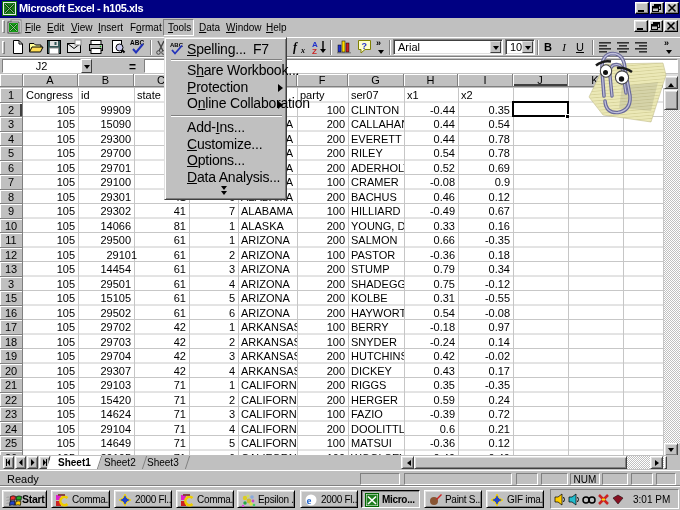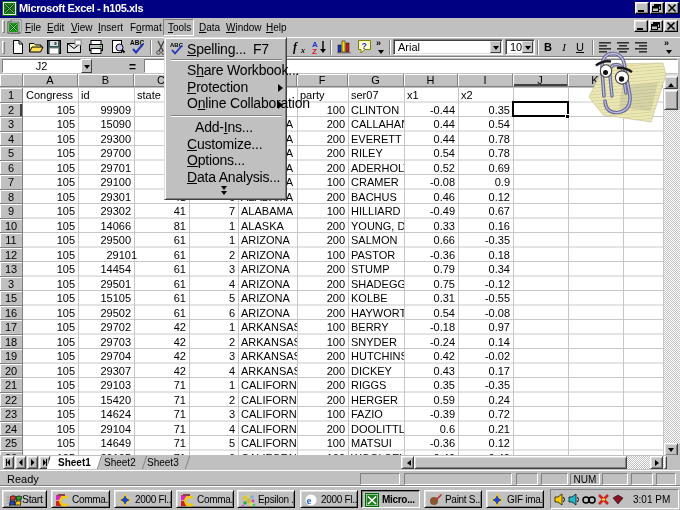--- a/index.html
+++ b/index.html
@@ -616,21 +616,21 @@
             <path d="M10.5 3.5 Q13 2.4 15.5 3.5 L15 7.3 Q12.5 6.3 10 7.3 Z" fill="#2a2"></path>
             <path d="M4 8.5 Q6.5 7.4 9 8.4 L8.5 12.3 Q6 11.3 3.5 12.5 Z" fill="#24c"></path>
             <path d="M9.9 8.4 Q12.4 7.4 14.9 8.4 L14.4 12.3 Q11.9 11.4 9.4 12.3 Z" fill="#fc0"></path>
           </g>
           <g stroke="#999" stroke-width="0.9" fill="none">
             <path d="M0.5 4.5 Q2 3.8 3.4 4.2"></path>
             <path d="M0.5 7.5 Q2 6.8 3.2 7.2"></path>
             <path d="M0.5 10.5 Q2 9.8 3 10.2"></path>
           </g>
         </svg>
-  <span class="lbl" style="left:19px;font-weight:normal;font-size:10.5px">Start</span>
+  <span class="lbl" style="left:19px;font-weight:bold;font-size:10.5px">Start</span>
  </div>
  <div class="tbtn" style="left:51px;width:59px">
   <svg width="15" height="14">
           <rect x="1" y="2" width="5" height="5" fill="#dd22cc"></rect>
           <rect x="1" y="8" width="5" height="5" fill="#cc2222"></rect>
           <path d="M12.5 5 A4.2 4.2 0 1 0 12.5 11" fill="none" stroke="#eecc00" stroke-width="2.6"></path>
           <rect x="3" y="1" width="7" height="2" fill="#884444"></rect>
         </svg>
   <span class="lbl">Comma...</span>
  </div>
@@ -725,21 +725,21 @@
       </svg>
  <div class="abs dmi" style="left:22px;top:3px;height:16px;line-height:16px"><u>S</u>pelling...</div>
  <div class="abs dmi" style="left:88px;top:3px;height:16px;line-height:16px">F7</div>
  <div class="abs" style="left:6px;top:20.5px;width:111px;height:2px;border-top:1px solid #808080;border-bottom:1px solid #fff"></div>
  <div class="abs dmi" style="left:22px;top:24px;height:16.5px;line-height:16.5px">S<u>h</u>are Workbook...</div>
  <div class="abs dmi" style="left:22px;top:40.5px;height:16.5px;line-height:16.5px"><u>P</u>rotection</div>
  <div class="abs" style="left:113px;top:46px;width:0;height:0;border:4px solid transparent;border-left:5px solid #000"></div>
  <div class="abs dmi" style="left:22px;top:57px;height:16.5px;line-height:16.5px">O<u>n</u>line Collaboration</div>
  <div class="abs" style="left:113px;top:62.5px;width:0;height:0;border:4px solid transparent;border-left:5px solid #000"></div>
  <div class="abs" style="left:6px;top:76.5px;width:111px;height:2px;border-top:1px solid #808080;border-bottom:1px solid #fff"></div>
- <div class="abs dmi" style="left:30px;top:81px;height:16.5px;line-height:16.5px">Add-<u>I</u>ns...</div>
+ <div class="abs dmi" style="left:22px;top:81px;height:16.5px;line-height:16.5px">Add-<u>I</u>ns...</div>
  <div class="abs dmi" style="left:22px;top:97.5px;height:16.5px;line-height:16.5px"><u>C</u>ustomize...</div>
  <div class="abs dmi" style="left:22px;top:114px;height:16.5px;line-height:16.5px"><u>O</u>ptions...</div>
  <div class="abs dmi" style="left:22px;top:130.5px;height:16.5px;line-height:16.5px"><u>D</u>ata Analysis...</div>
  <div class="abs" style="left:56px;top:148px;width:10px;height:10px">
    <span class="arr" style="left:0;top:0;border-top:4px solid #000;border-width:3px;border-top-width:4px"></span>
    <span class="arr" style="left:0;top:5px;border-top:4px solid #000;border-width:3px;border-top-width:4px"></span>
  </div>
 </div>
 
 <svg class="abs" style="left:580px;top:48px;z-index:20" width="95" height="80" viewBox="0 0 95 80">

